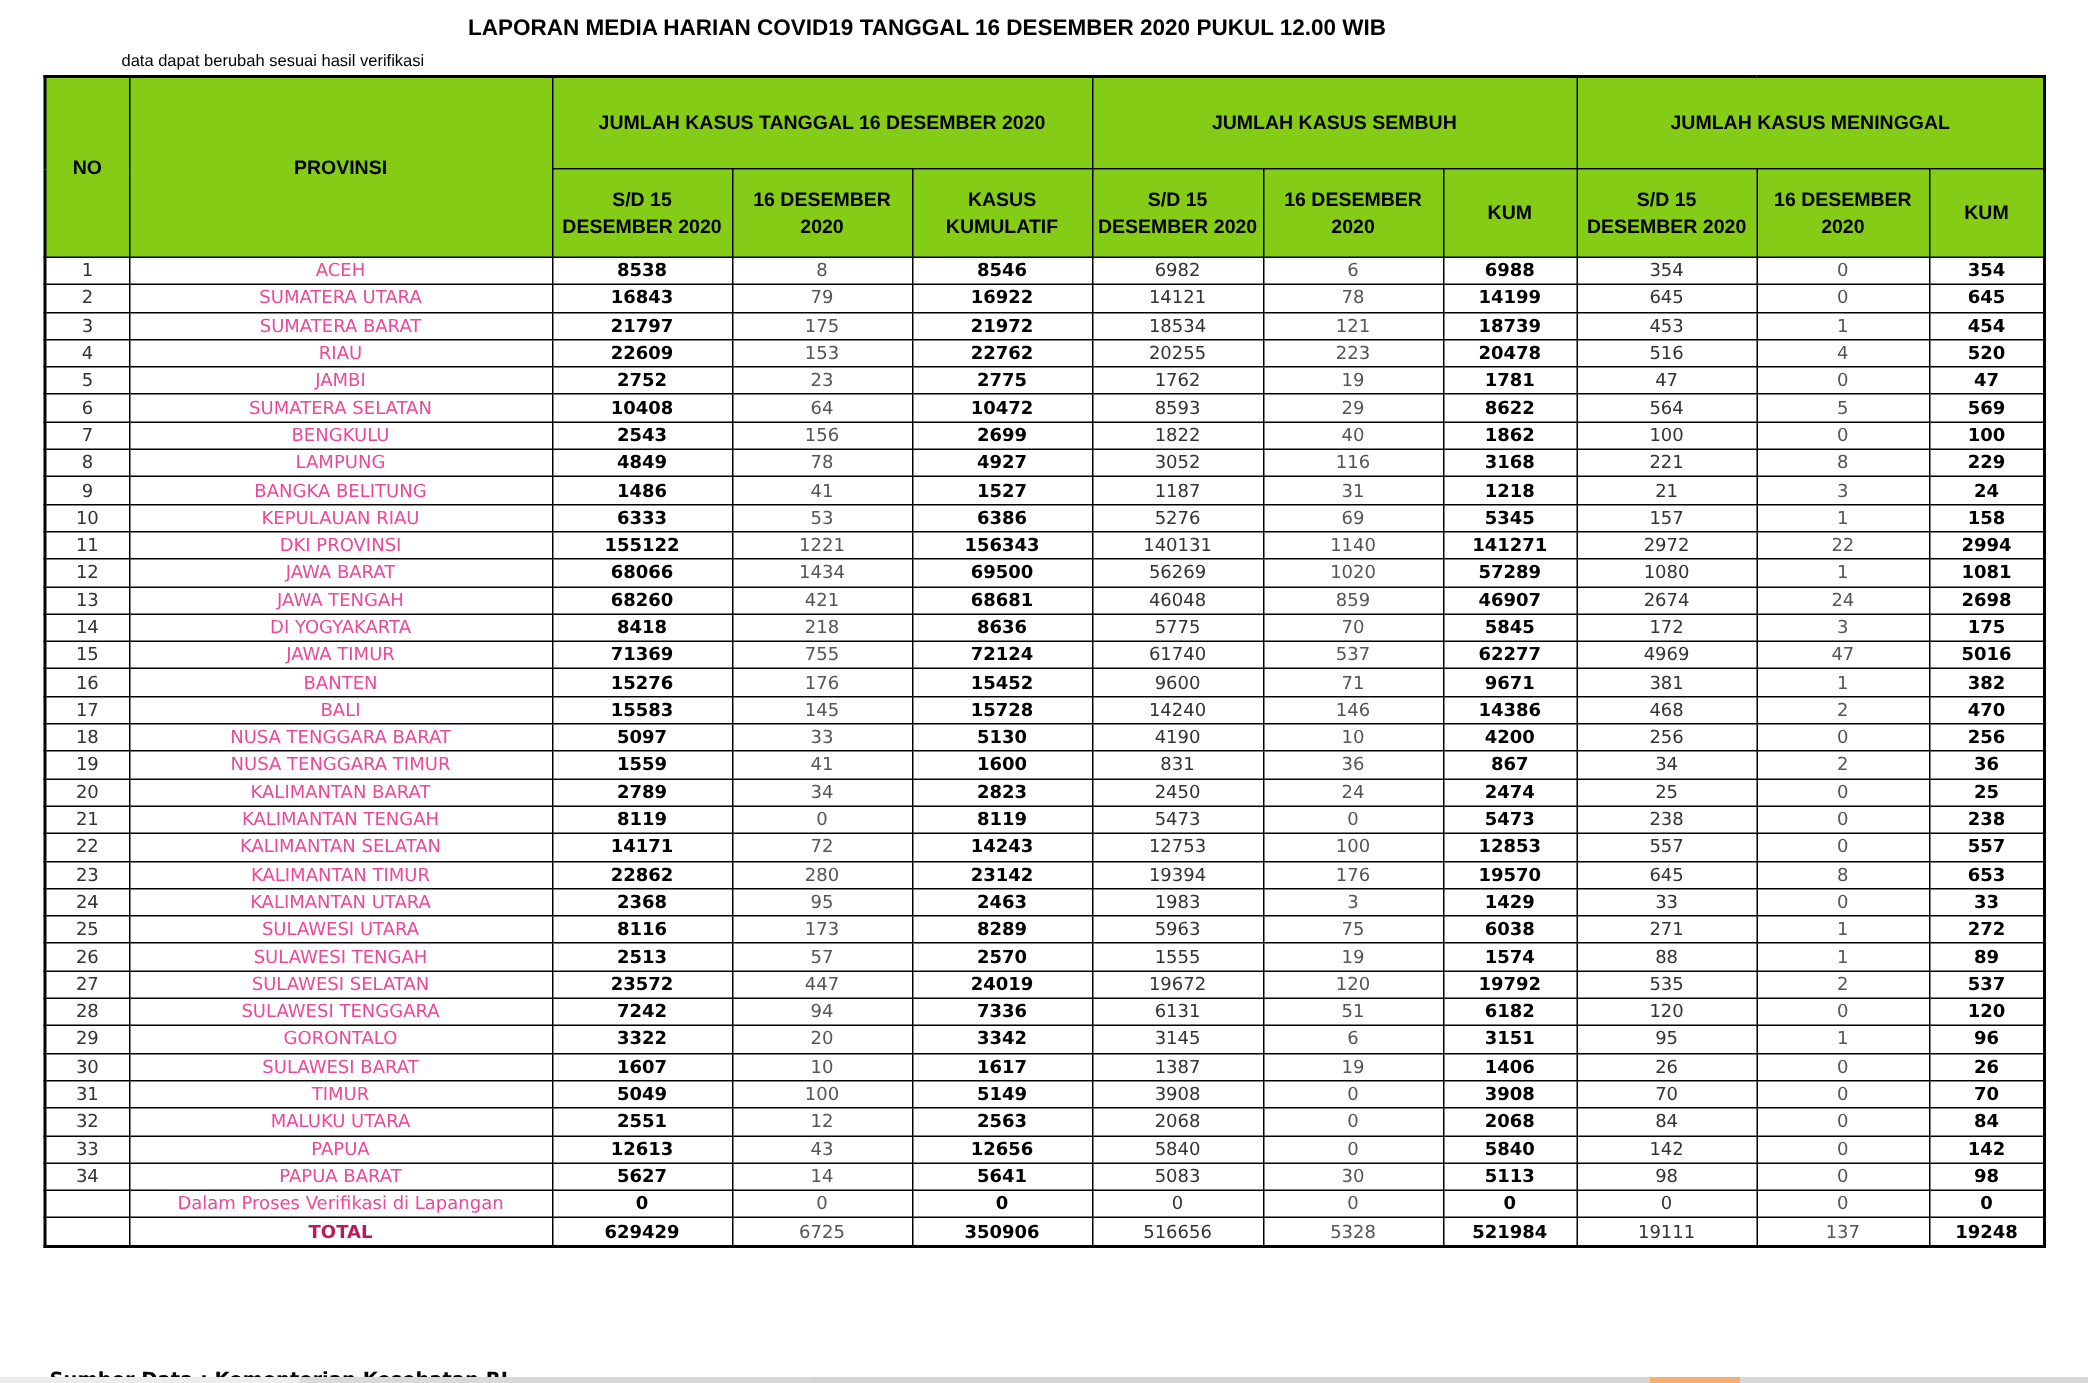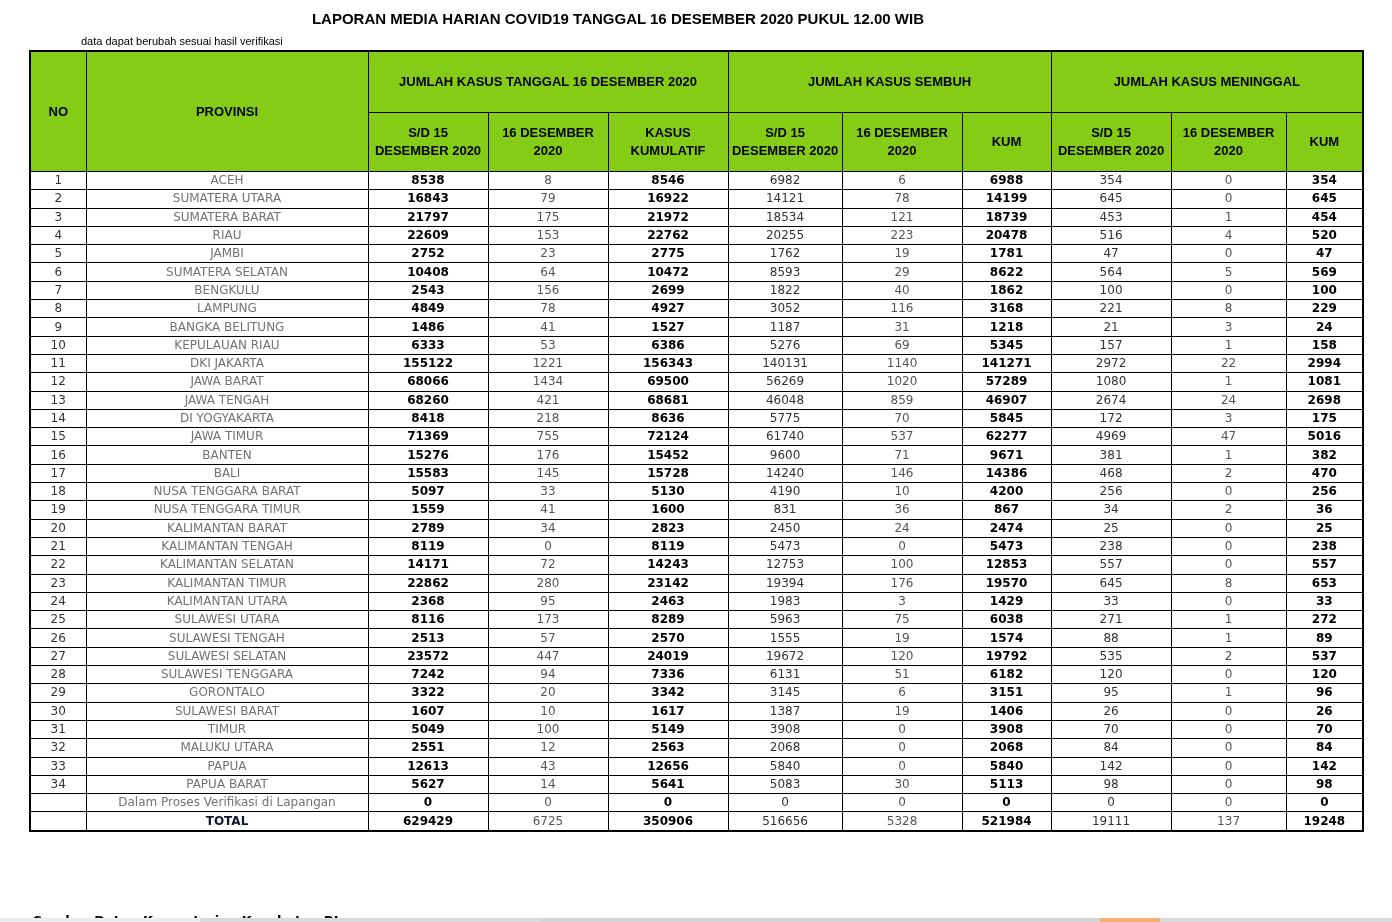--- a/index.html
+++ b/index.html
@@ -11,25 +11,25 @@
   table.report { position: absolute; left: 29px; top: 50px; border-collapse: collapse;
                  table-layout: fixed; width: 1333px; border: 2px solid #000; }
   table.report th, table.report td { border: 1.5px solid #000; padding: 0; }
   table.report th { background: #84cc16; font-weight: bold; font-size: 13px; text-align: center;
                     vertical-align: middle; line-height: 18px; }
   th.grp { height: 60px; }
   th.sub { height: 58px; }
   table.report td { height: 17.3px; font-family: "DejaVu Sans", sans-serif; font-size: 12px;
                     line-height: 17px; text-align: center; white-space: nowrap; overflow: hidden; }
   td.no { color: #333; }
-  td.prov { text-align: left; padding-left: 2px; color: #737373; font-size: 12px; }
+  td.prov { text-align: left; padding-left: 2px; color: #ec4899; font-size: 12px; }
   td.b { font-weight: bold; color: #000; }
   td.n { color: #333; }
   td.l { color: #555; }
-  tr.total td.prov { font-weight: bold; color: #0f172a; }
+  tr.total td.prov { font-weight: bold; color: #be185d; }
   .source { position: absolute; left: 33px; top: 889px; font-weight: bold; font-size: 13px;
             font-family: "DejaVu Sans", sans-serif; margin-top: 24px; }
   .scrollbar { position: absolute; left: 0; top: 918px; width: 1392px; height: 4px; background: #d9d9d9; }
   .scroll-seg { position: absolute; top: 0; height: 4px; background: #e6e6e6; }
   .scroll-thumb { position: absolute; left: 1100px; top: 0; width: 60px; height: 4px; background: #f4b070; }
 </style>
 </head>
 <body>
 
 <div class="title">LAPORAN MEDIA HARIAN COVID19 TANGGAL 16 DESEMBER 2020 PUKUL 12.00 WIB</div>
@@ -195,21 +195,21 @@
         <td class="b">6386</td>
         <td class="n">5276</td>
         <td class="l">69</td>
         <td class="b">5345</td>
         <td class="n">157</td>
         <td class="l">1</td>
         <td class="b">158</td>
       </tr>
       <tr>
         <td class="no">11</td>
-        <td class="prov">DKI JAKARTA</td>
+        <td class="prov">DKI PROVINSI</td>
         <td class="b">155122</td>
         <td class="l">1221</td>
         <td class="b">156343</td>
         <td class="n">140131</td>
         <td class="l">1140</td>
         <td class="b">141271</td>
         <td class="n">2972</td>
         <td class="l">22</td>
         <td class="b">2994</td>
       </tr>

